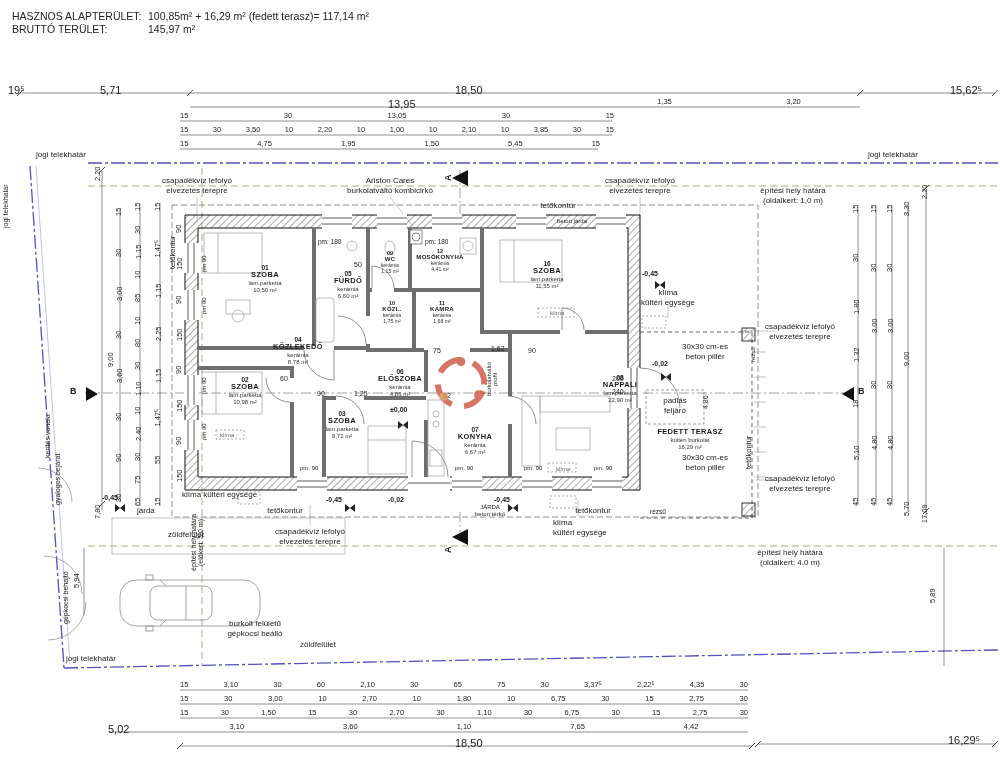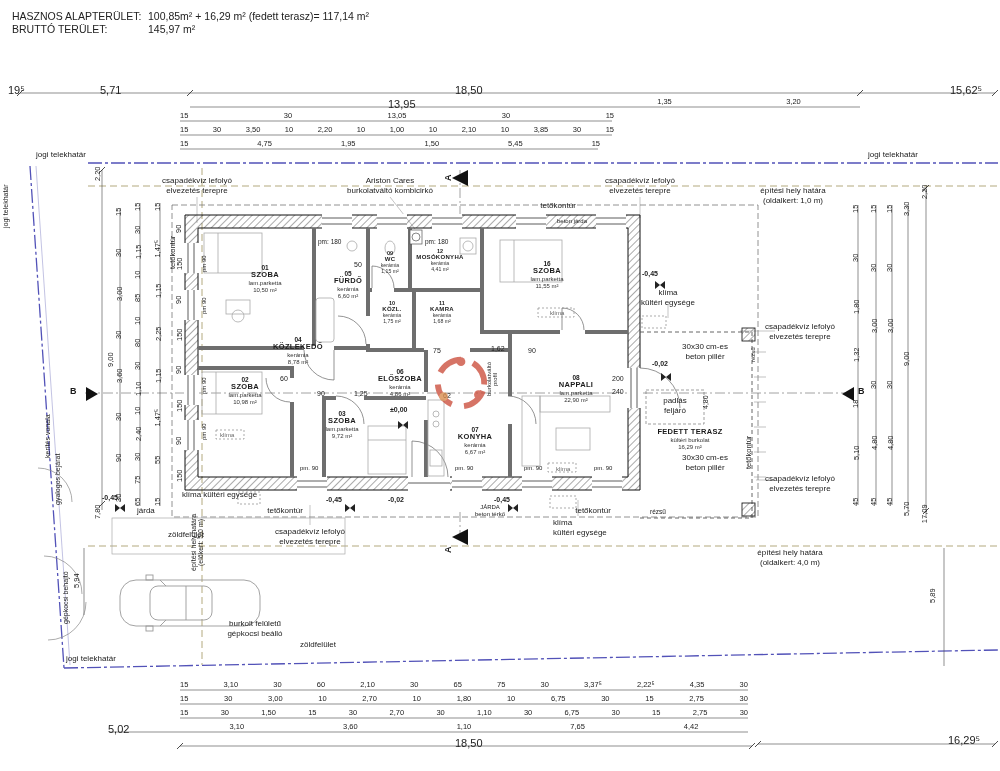--- a/index.html
+++ b/index.html
@@ -505,21 +505,21 @@
     <div class="rname">ELŐSZOBA</div>
     <div class="rsub">kerámia</div>
     <div class="rsub">4,86 m²</div>
   </div>
   <div class="room" style="left:475px;top:426px">
     <div class="rnum">07</div>
     <div class="rname">KONYHA</div>
     <div class="rsub">kerámia</div>
     <div class="rsub">6,67 m²</div>
   </div>
-  <div class="room" style="left:576px;top:374px">
+  <div class="room" style="left:620px;top:374px">
     <div class="rnum">08</div>
     <div class="rname">NAPPALI</div>
     <div class="rsub">lam.parketta</div>
     <div class="rsub">22,90 m²</div>
   </div>
   <div class="room room-sm" style="left:390px;top:250px">
     <div class="rnum">09</div>
     <div class="rname">WC</div>
     <div class="rsub">kerámia</div>
     <div class="rsub">1,15 m²</div>

